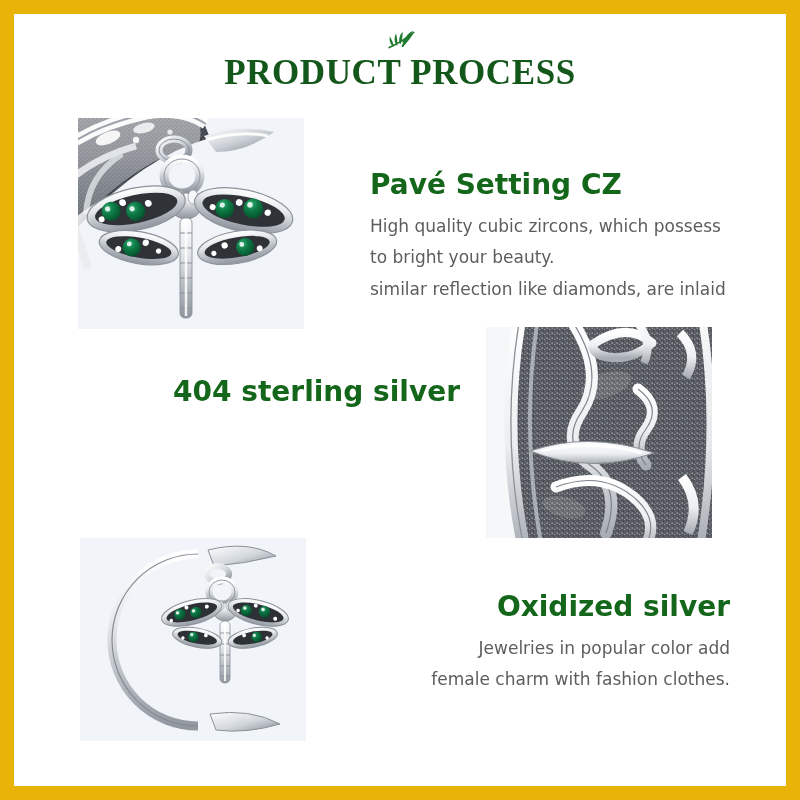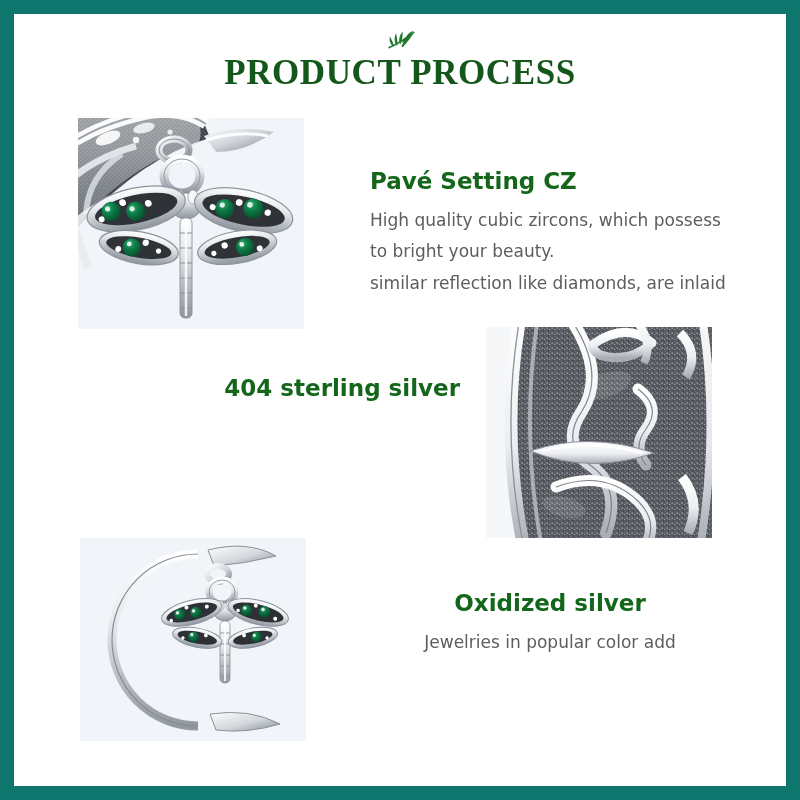--- a/index.html
+++ b/index.html
@@ -9,21 +9,21 @@
     height: 800px;
     overflow: hidden;
     background: #ffffff;
     font-family: "Liberation Sans", sans-serif;
   }
 
   #page {
     position: relative;
     width: 800px;
     height: 800px;
-    background: #0f766e;
+    background: #eab308;
     padding: 14px;
   }
 
   #canvas {
     position: relative;
     width: 772px;
     height: 772px;
     background: #ffffff;
     overflow: hidden;
   }
@@ -66,25 +66,25 @@
   .photo-inner {
     position: absolute;
     inset: 0;
   }
 
   
   .text-block { position: absolute; }
 
   .tb1 { left: 356px; top: 153px; width: 360px; text-align: left; }
   .tb2 { left: 86px;  top: 360px; width: 360px; text-align: right; }
-  .tb3 { left: 356px; top: 575px; width: 360px; text-align: center; }
+  .tb3 { left: 356px; top: 575px; width: 360px; text-align: right; }
 
   .block-heading {
     font-family: "DejaVu Sans", sans-serif;
-    font-size: 23px;
+    font-size: 28px;
     font-weight: 700;
     color: #14671a;
     line-height: 1.25;
     margin-bottom: 9px;
   }
 
   .block-body {
     font-family: "DejaVu Sans", sans-serif;
     font-size: 17px;
     font-weight: 400;
@@ -408,17 +408,18 @@
     </div>
 
     <div class="text-block tb2">
       <div class="block-heading">404 sterling silver</div>
     </div>
 
     <div class="text-block tb3">
       <div class="block-heading">Oxidized silver</div>
       <div class="block-body">
         <span>Jewelries in popular color add</span>
+        <span>female charm with fashion clothes.</span>
       </div>
     </div>
 
   </div>
 </div>
 
 </body></html>

